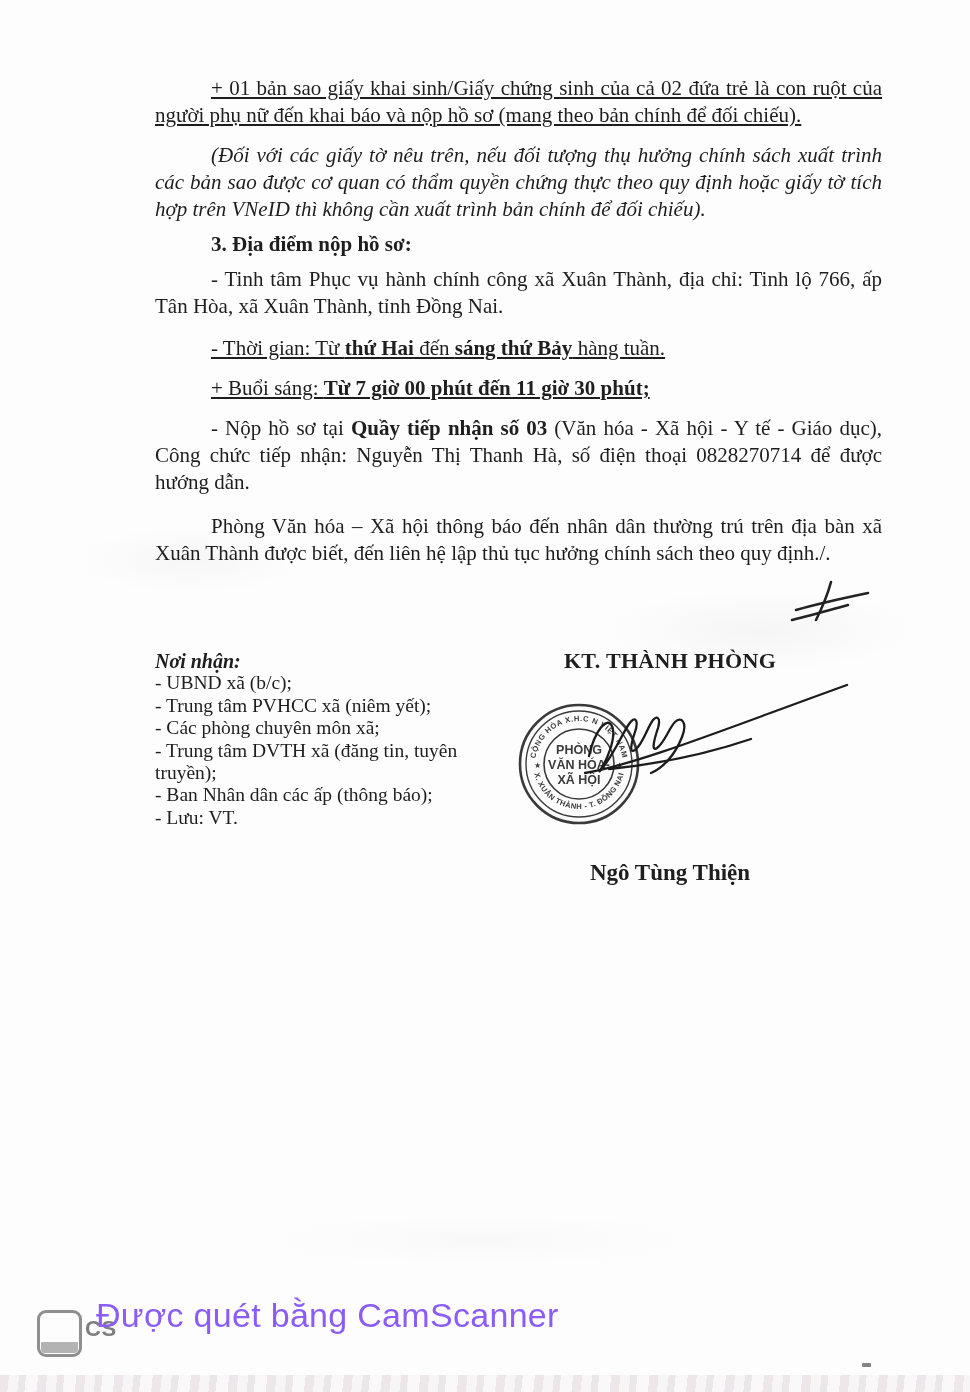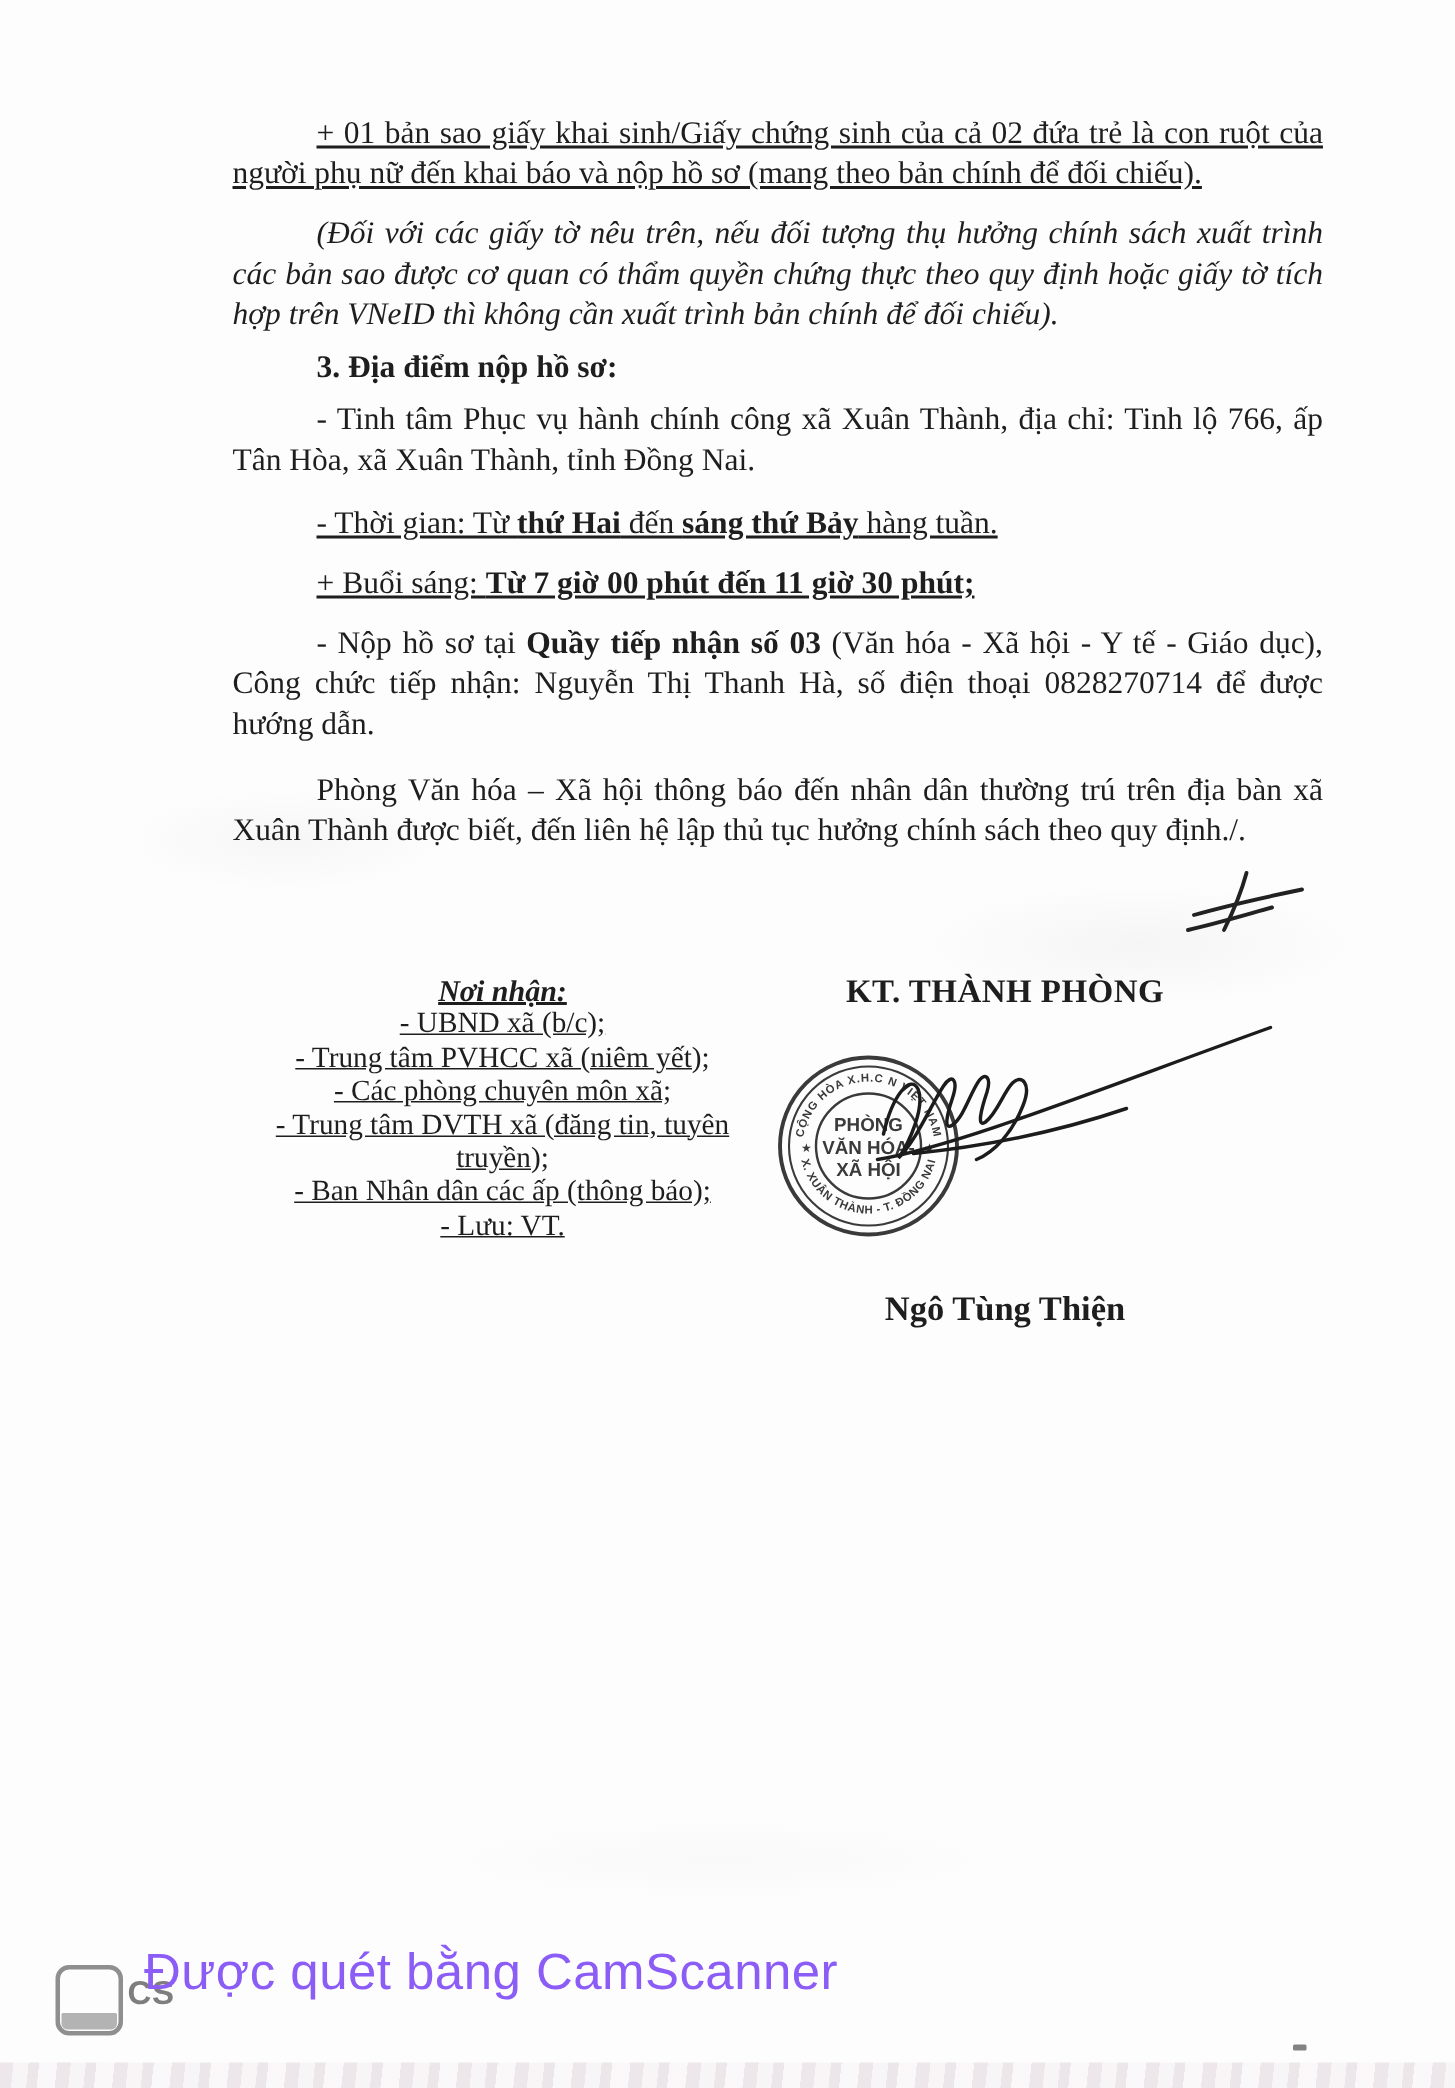--- a/index.html
+++ b/index.html
@@ -27,21 +27,21 @@
   .mb8  { margin-bottom:8px; }
   .mb15 { margin-bottom:15px; }
   .mb17 { margin-bottom:17px; }
   .italic { font-style:italic; }
   .bold { font-weight:bold; }
   .single { text-align:left; }
   b { font-weight:bold; }
 
   .recipients {
     position:absolute; left:155px; top:650px; width:360px;
-    font-size:19.5px; line-height:22.4px; text-align:center;text-decoration:underline;
+    font-size:19.5px; line-height:22.4px; text-align:left;
   }
   .recipients .label { font-weight:bold; font-style:italic; font-size:20px; }
 
   .sig-titles {
     position:absolute; left:470px; top:646px; width:400px;
     text-align:center; font-weight:bold; font-size:22px; line-height:30px;
     letter-spacing:.3px;
   }
   .signer-name {
     position:absolute; left:470px; top:860px; width:400px;

